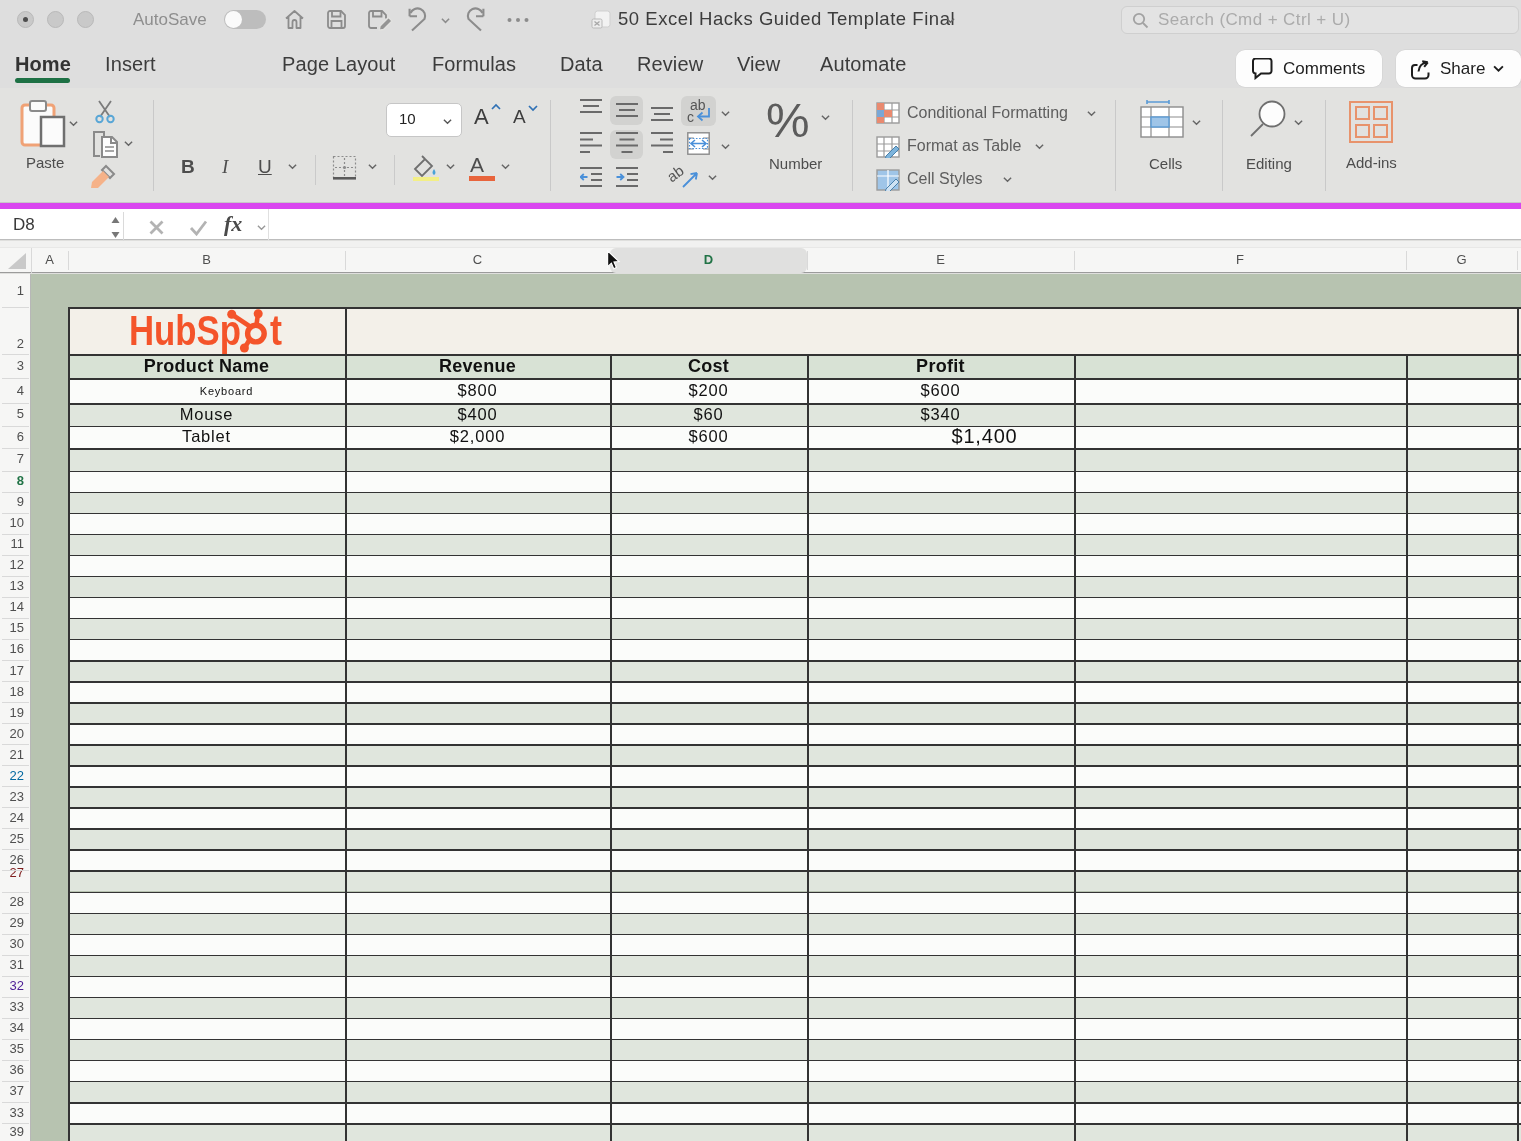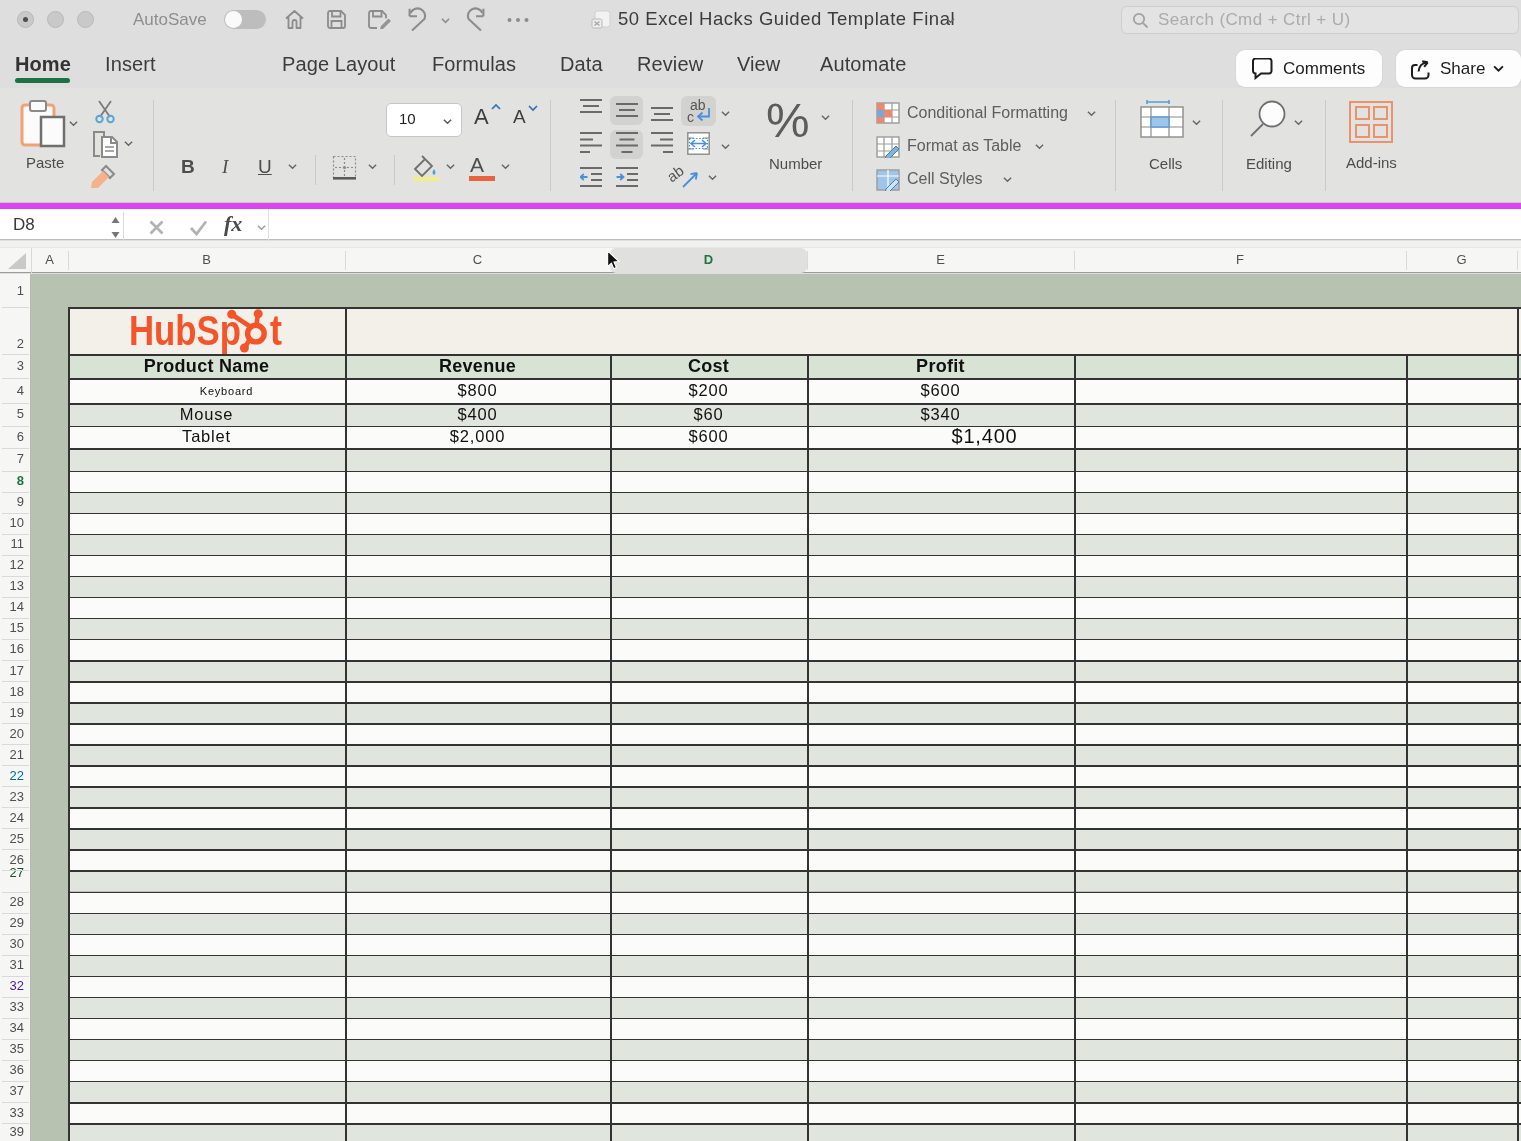--- a/index.html
+++ b/index.html
@@ -527,21 +527,21 @@
 <div class="rowN" style="top:491.2px;height:21.0px;color:#0369a1;display:flex;align-items:center;justify-content:flex-end;padding-bottom:1px;">22</div>
 <div class="rowtick" style="top:491.2px;"></div>
 <div class="rowN" style="top:512.3px;height:21.0px;color:#4f4f4f;display:flex;align-items:center;justify-content:flex-end;padding-bottom:1px;">23</div>
 <div class="rowtick" style="top:512.3px;"></div>
 <div class="rowN" style="top:533.3px;height:21.0px;color:#4f4f4f;display:flex;align-items:center;justify-content:flex-end;padding-bottom:1px;">24</div>
 <div class="rowtick" style="top:533.3px;"></div>
 <div class="rowN" style="top:554.4px;height:21.0px;color:#4f4f4f;display:flex;align-items:center;justify-content:flex-end;padding-bottom:1px;">25</div>
 <div class="rowtick" style="top:554.4px;"></div>
 <div class="rowN" style="top:575.4px;height:21.0px;color:#4f4f4f;display:flex;align-items:center;justify-content:flex-end;padding-bottom:1px;">26</div>
 <div class="rowtick" style="top:575.4px;"></div>
-<div class="rowN" style="top:596.4px;height:21.0px;color:#14532d;display:flex;align-items:center;justify-content:flex-end;padding-bottom:17px;">27</div>
+<div class="rowN" style="top:596.4px;height:21.0px;color:#7f1d1d;display:flex;align-items:center;justify-content:flex-end;padding-bottom:17px;">27</div>
 <div class="rowtick" style="top:596.4px;"></div>
 <div class="rowN" style="top:617.5px;height:21.0px;color:#4f4f4f;display:flex;align-items:center;justify-content:flex-end;padding-bottom:1px;">28</div>
 <div class="rowtick" style="top:617.5px;"></div>
 <div class="rowN" style="top:638.5px;height:21.0px;color:#4f4f4f;display:flex;align-items:center;justify-content:flex-end;padding-bottom:1px;">29</div>
 <div class="rowtick" style="top:638.5px;"></div>
 <div class="rowN" style="top:659.6px;height:21.0px;color:#4f4f4f;display:flex;align-items:center;justify-content:flex-end;padding-bottom:1px;">30</div>
 <div class="rowtick" style="top:659.6px;"></div>
 <div class="rowN" style="top:680.6px;height:21.0px;color:#4f4f4f;display:flex;align-items:center;justify-content:flex-end;padding-bottom:1px;">31</div>
 <div class="rowtick" style="top:680.6px;"></div>
 <div class="rowN" style="top:701.7px;height:21.0px;color:#4c1d95;display:flex;align-items:center;justify-content:flex-end;padding-bottom:1px;">32</div>

